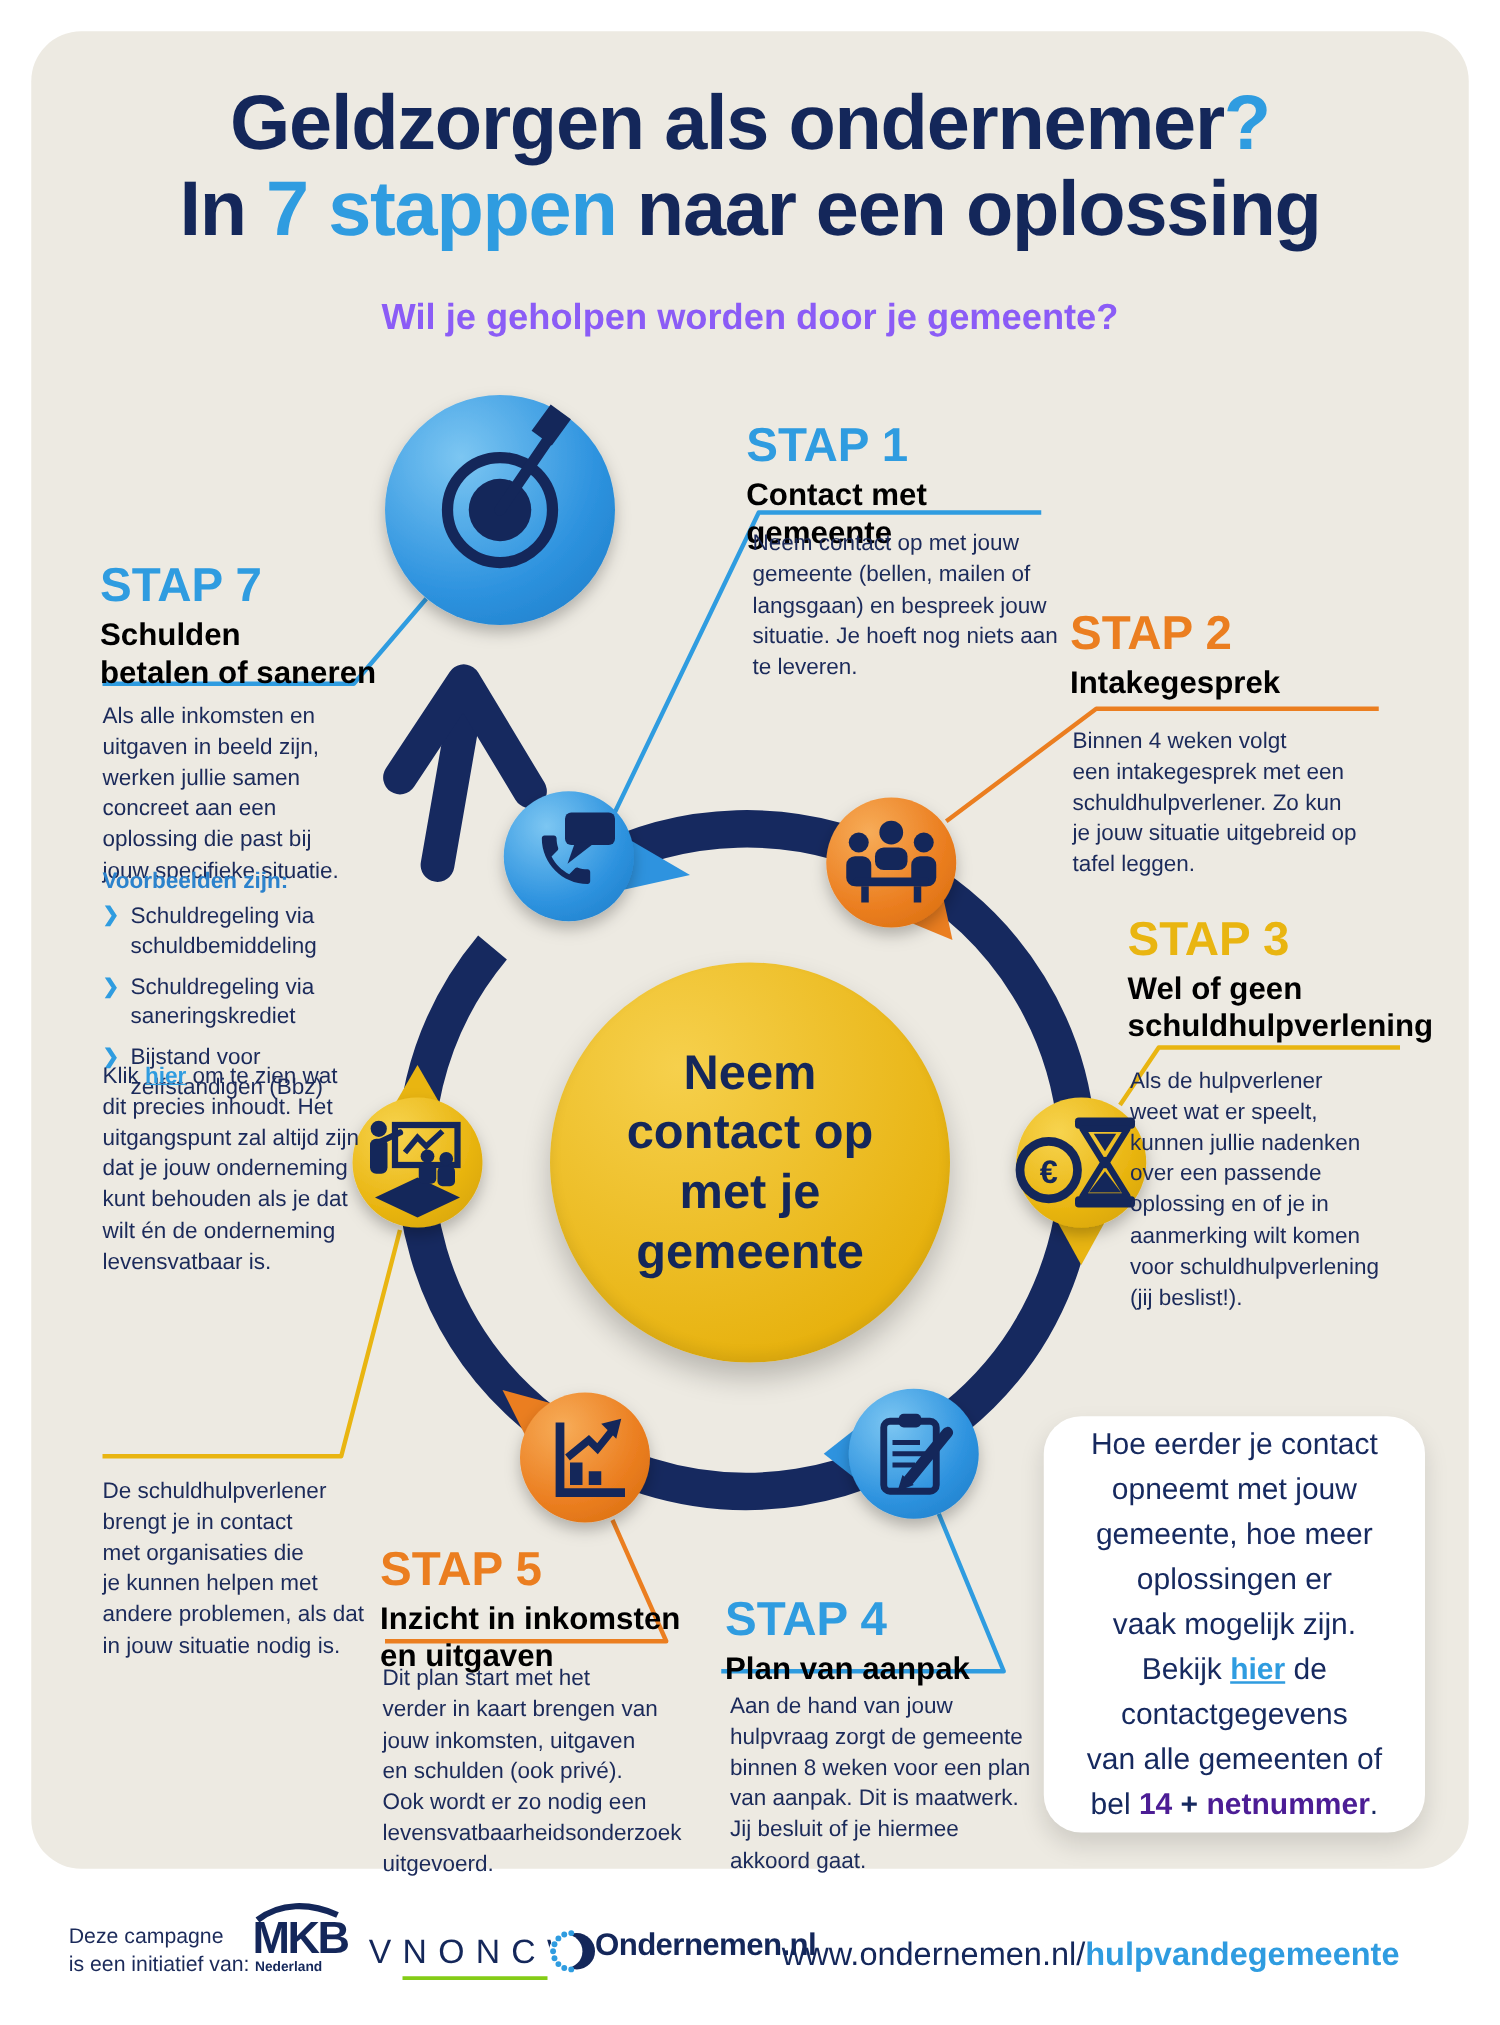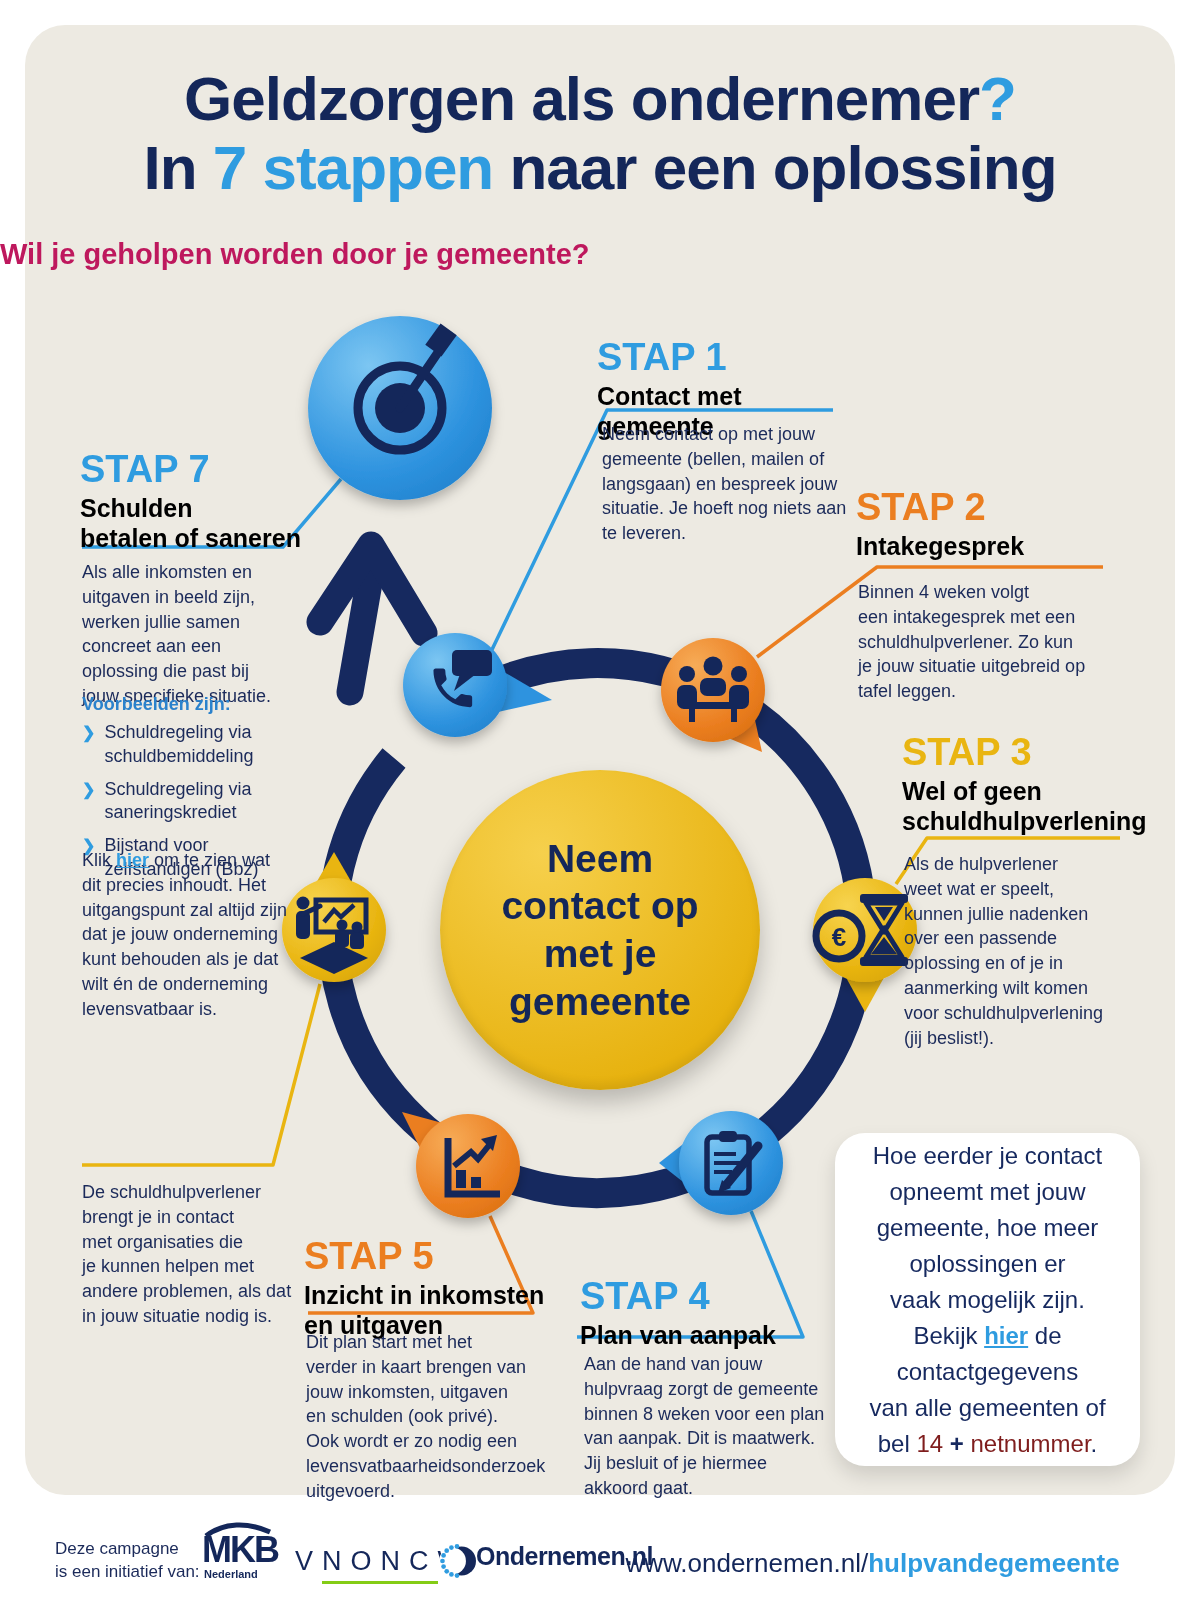--- a/index.html
+++ b/index.html
@@ -4,22 +4,22 @@
 <style>
   html,body{margin:0;padding:0;background:#ffffff;}
   .canvas{position:relative;width:1200px;height:1620px;background:#ffffff;overflow:hidden;
           font-family:"Liberation Sans",sans-serif;color:#16295F;}
   .panel{position:absolute;left:25px;top:25px;width:1150px;height:1470px;background:#EDEAE2;border-radius:40px;}
   .layer{position:absolute;left:0;top:0;width:1200px;height:1620px;}
 
   .title{position:absolute;left:0;top:64px;width:1200px;text-align:center;
          font-size:62px;font-weight:bold;letter-spacing:-1px;line-height:1.12;color:#14275A;}
   .accent{color:#2F9CE0;}
-  .subtitle{position:absolute;left:0;top:238px;width:1200px;text-align:left;
-            font-size:29px;font-weight:bold;color:#be185d;}
+  .subtitle{position:absolute;left:0;top:238px;width:1200px;text-align:center;
+            font-size:29px;font-weight:bold;color:#8b5cf6;}
 
   .step{position:absolute;}
   .stap-label{font-size:38px;font-weight:bold;letter-spacing:0px;line-height:1;}
   .blue{color:#2F9CE0;} .orange{color:#EB7E20;} .yellow{color:#E9B511;}
   .stap-heading{font-size:25px;font-weight:bold;color:#000000;line-height:1.18;margin-top:6px;white-space:pre-line;}
   .stap-body{font-size:18px;line-height:1.38;color:#1B2A5A;white-space:pre-line;}
 
   .pos-s1{left:597px;top:338px;width:250px;}
   .pos-s2{left:856px;top:488px;width:240px;}
   .pos-s3{left:902px;top:733px;width:225px;}
@@ -47,21 +47,21 @@
       background:radial-gradient(circle at 32% 26%, #F6D04C, #E7B20F 75%);
       box-shadow:0 12px 22px rgba(0,0,0,0.22), inset 0 -6px 10px rgba(0,0,0,0.08);
       display:flex;align-items:center;justify-content:center;text-align:center;
       font-size:39px;font-weight:bold;color:#14275A;line-height:1.22;}
   .center-circle .inner{width:250px;}
 
   .info-card{position:absolute;left:835px;top:1133px;width:305px;height:333px;background:#FFFFFF;border-radius:30px;
       box-shadow:0 10px 20px rgba(0,0,0,0.13);display:flex;align-items:center;justify-content:center;
       text-align:center;font-size:24px;line-height:1.5;color:#16295F;padding:16px 14px;box-sizing:border-box;
       white-space:pre-line;}
-  .card-num,.card-suffix{color:#7f1d1d;font-weight:normal;}
+  .card-num,.card-suffix{color:#4c1d95;font-weight:bold;}
   .card-plus{color:#16295F;font-weight:bold;}
 
   .footer-note{position:absolute;left:55px;top:1538px;font-size:17px;line-height:1.35;color:#1B2A5A;white-space:pre-line;}
   .mkb{position:absolute;left:202px;top:1518px;width:80px;height:70px;}
   .mkb .mkb-main{font-size:36px;font-weight:bold;color:#14275A;letter-spacing:-2px;line-height:1;margin-top:14px;}
   .mkb .mkb-sub{font-size:11px;font-weight:bold;color:#14275A;margin-left:2px;}
   .mkb svg{position:absolute;left:-2px;top:2px;}
   .vno{position:absolute;left:295px;top:1546px;font-size:27px;color:#14275A;letter-spacing:9px;font-weight:normal;}
   .vno .vno-mid{border-bottom:3px solid #84cc16;padding-bottom:5px;}
   .ond{position:absolute;left:438px;top:1542px;display:flex;gap:0;}

